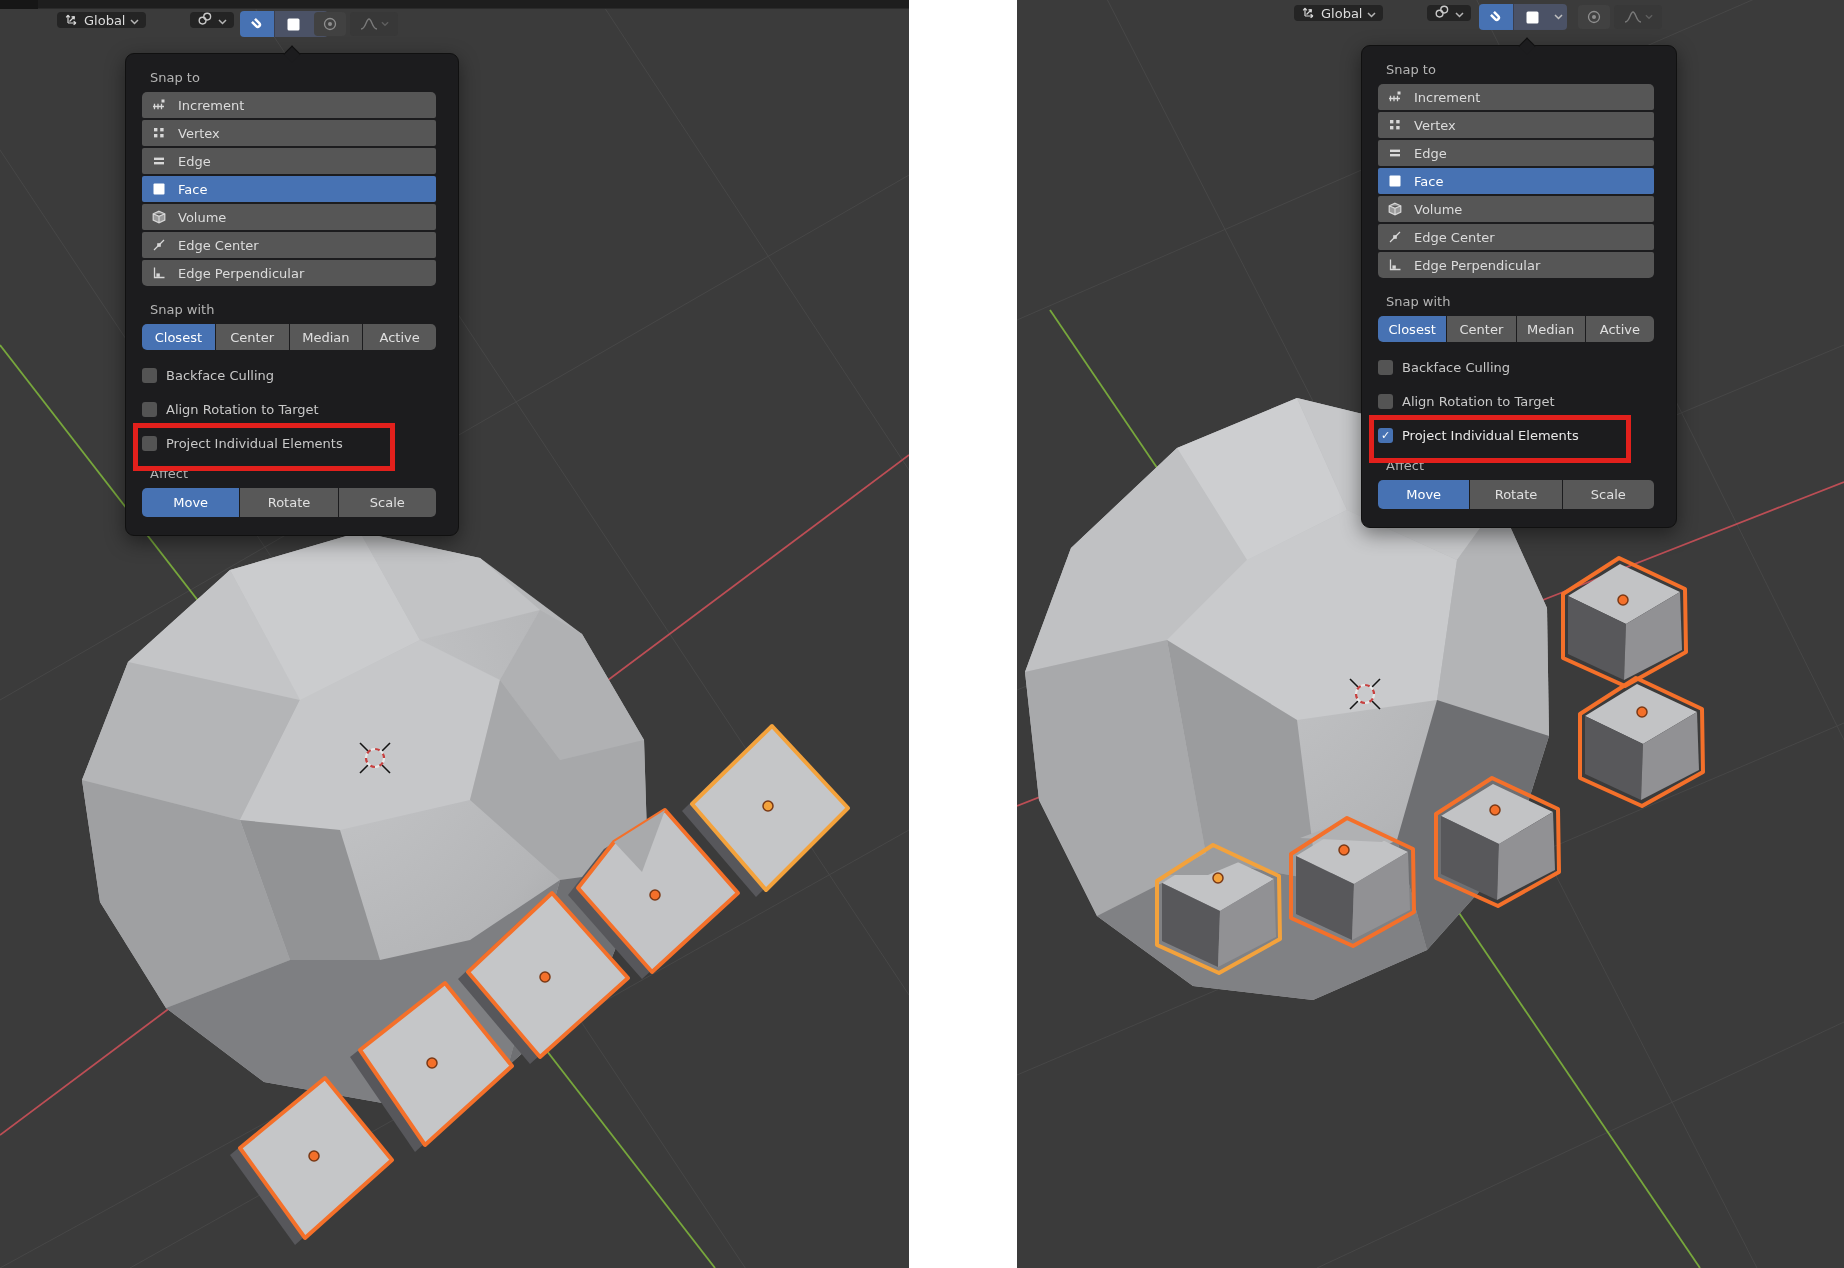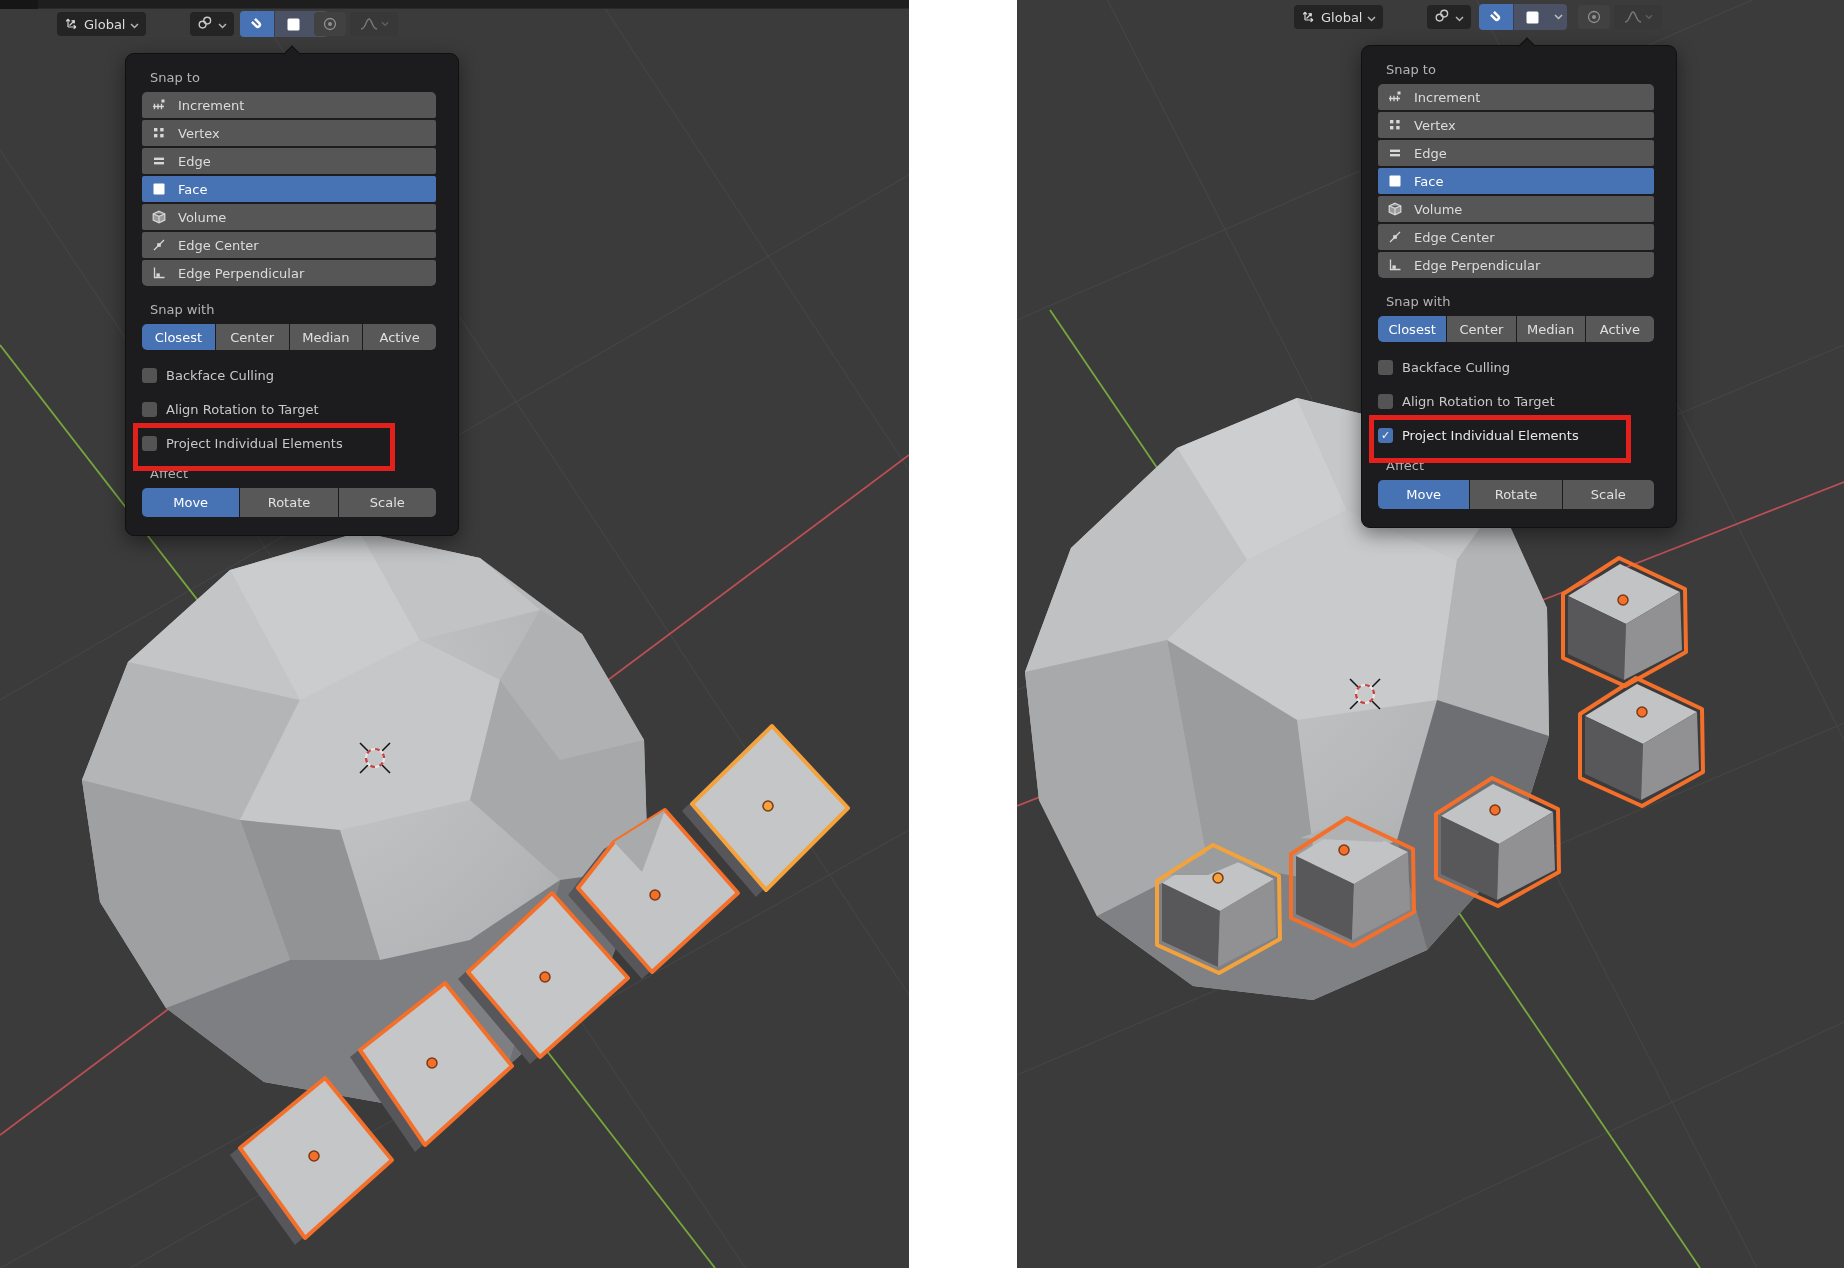--- a/index.html
+++ b/index.html
@@ -10,21 +10,21 @@
   *{box-sizing:border-box}
   body{margin:0;background:#fff;font-family:"DejaVu Sans","Liberation Sans",sans-serif;}
   .stage{position:relative;width:1844px;height:1268px;background:#fff;overflow:hidden;}
   .viewport{position:absolute;top:0;height:1268px;background:var(--viewport-bg);overflow:hidden;}
   .vp-left{left:0;width:909px;}
   .vp-right{left:1017px;width:827px;}
   .scene{position:absolute;left:0;top:0;}
   .topbar{position:absolute;left:0;top:0;width:100%;height:9px;background:#161616;}
   .topbar-seg{position:absolute;left:38px;top:0;right:0;height:9px;background:#1e1e1e;border-bottom:1px solid #2b2b2b;}
   
-  .hdr-btn{position:absolute;height:24px;background:#242424;border-radius:4px;display:flex;align-items:center;gap:5px;padding:0 7px;color:#dcdcdc;font-size:13px;}
+  .hdr-btn{position:absolute;height:16px;background:#242424;border-radius:4px;display:flex;align-items:center;gap:5px;padding:0 7px;color:#dcdcdc;font-size:13px;}
   .hdr-group{position:absolute;height:26px;display:flex;border-radius:4px;overflow:hidden;}
   .seg-magnet{width:34px;background:var(--accent-blue);display:flex;align-items:center;justify-content:center;}
   .seg-square{width:37px;background:#4b5266;display:flex;align-items:center;justify-content:center;border-left:1px solid #3a3f50;}
   .seg-chev{width:17px;background:#4b5266;display:flex;align-items:center;justify-content:center;}
   .prop-btn{position:absolute;width:32px;height:24px;background:#414141;border-radius:4px;display:flex;align-items:center;justify-content:center;}
   .falloff-btn{position:absolute;width:48px;height:24px;background:#383838;border-radius:4px;display:flex;align-items:center;justify-content:center;gap:3px;}
   
   .snap-panel{position:absolute;background:var(--panel-bg);border:1px solid #101010;border-radius:9px;padding:14px 22px 16px 16px;box-shadow:0 6px 20px rgba(0,0,0,.45);z-index:6;}
   .p-left{left:125px;top:53px;width:334px;}
   .p-right{left:344px;top:45px;width:316px;}

